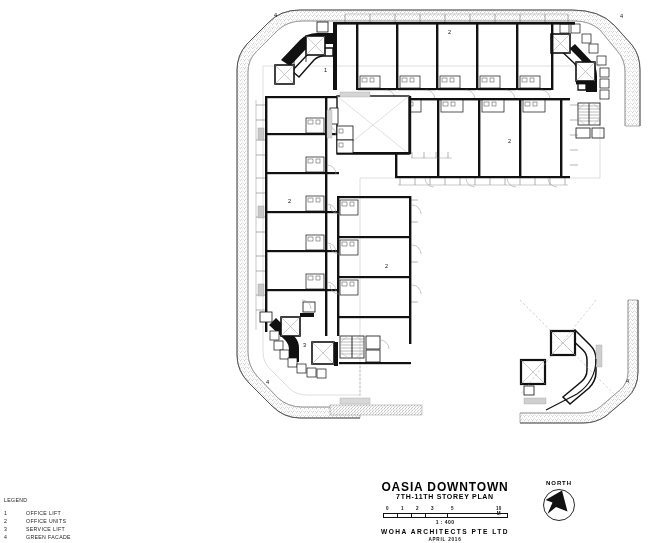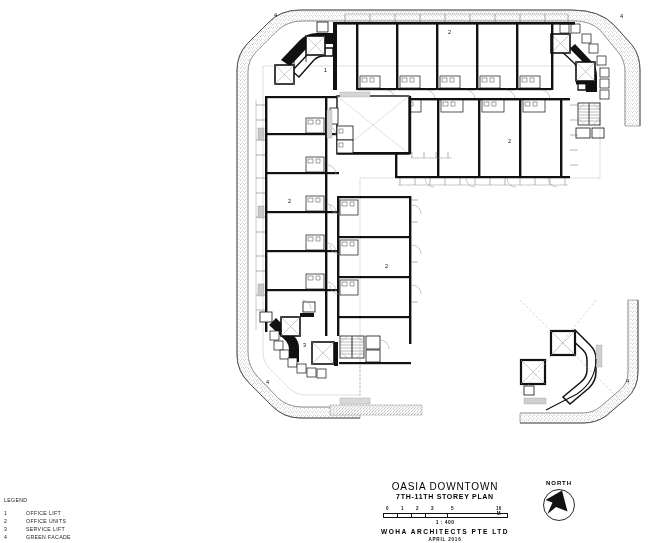--- a/index.html
+++ b/index.html
@@ -58,22 +58,22 @@
 
   
   #title-block {
     position: absolute;
     left: 360px;
     top: 482px;
     width: 170px;
     text-align: center;
   }
   #title-block .project-name {
-    font-size: 10px;
-    font-weight: normal;
+    font-size: 12px;
+    font-weight: bold;
     letter-spacing: 0.85px;
     color: #000;
     line-height: 10px;
   }
   #title-block .drawing-name {
     font-size: 7px;
     font-weight: bold;
     letter-spacing: 0.7px;
     color: #000;
     line-height: 9.5px;

